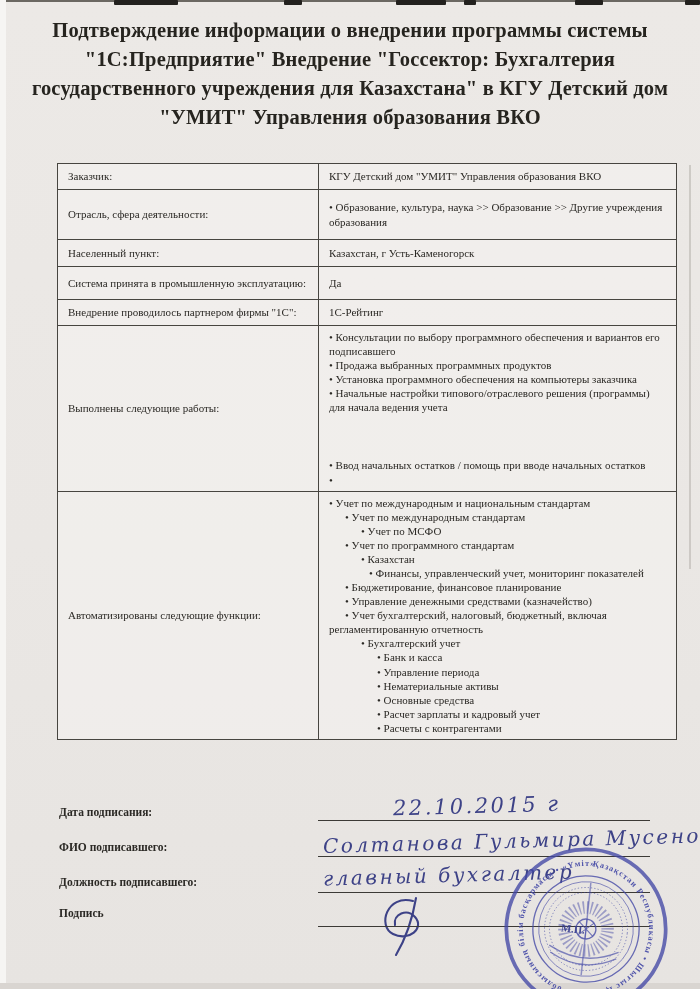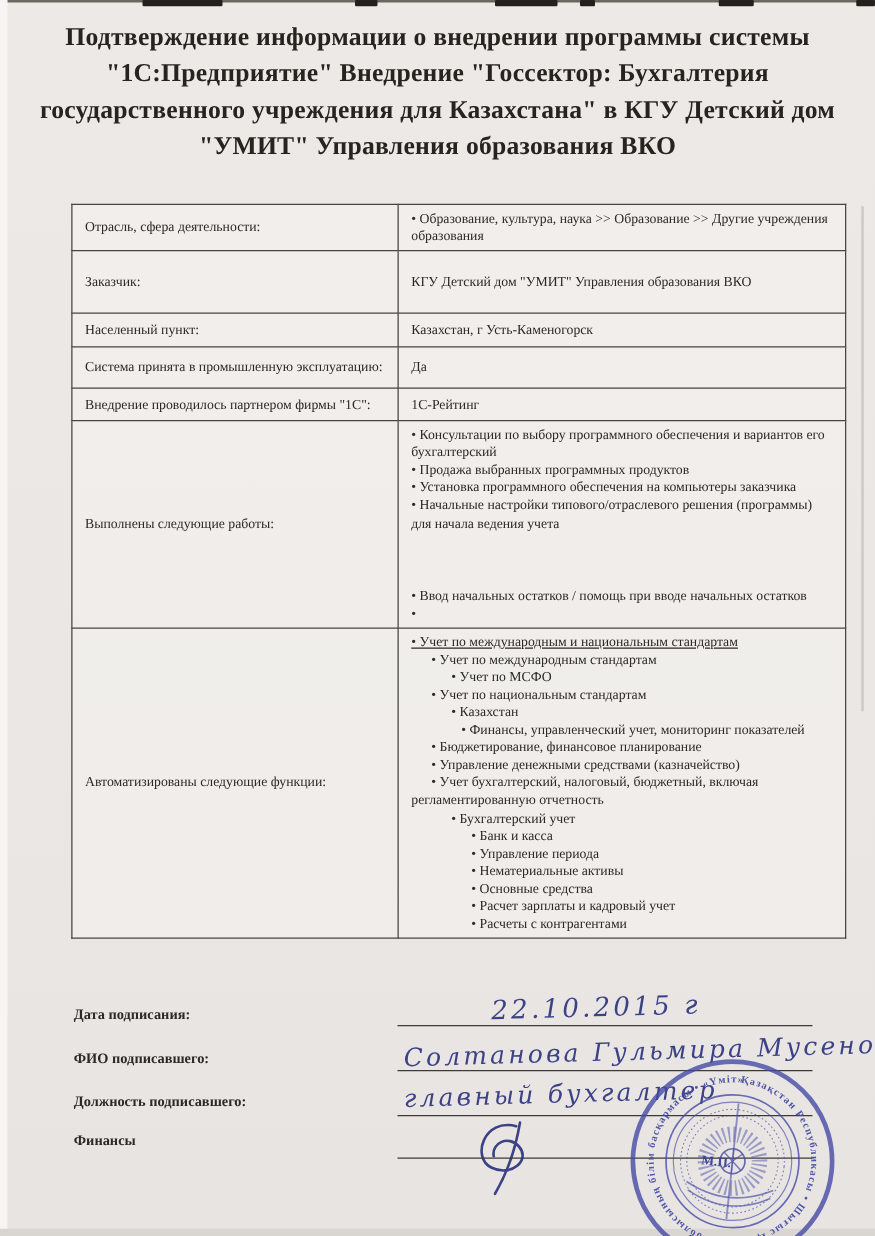--- a/index.html
+++ b/index.html
@@ -84,57 +84,57 @@
   <div class="right-fold"></div>
 
   <div class="doc-title">
     <span>Подтверждение информации о внедрении программы системы "1С:Предприятие"</span>
     <span>Внедрение "Госсектор: Бухгалтерия государственного учреждения для Казахстана" в КГУ Детский дом "УМИТ" Управления образования ВКО</span>
   </div>
 
   <table class="info">
     <tbody>
         <tr>
+          <td class="label">Заказчик:</td>
+          <td class="value">КГУ Детский дом "УМИТ" Управления образования ВКО</td>
+        </tr>
+        <tr>
           <td class="label">Отрасль, сфера деятельности:</td>
           <td class="value">• Образование, культура, наука &gt;&gt; Образование &gt;&gt; Другие учреждения образования</td>
-        </tr>
-        <tr>
-          <td class="label">Заказчик:</td>
-          <td class="value">КГУ Детский дом "УМИТ" Управления образования ВКО</td>
         </tr>
         <tr>
           <td class="label">Населенный пункт:</td>
           <td class="value">Казахстан, г Усть-Каменогорск</td>
         </tr>
         <tr>
           <td class="label">Система принята в промышленную эксплуатацию:</td>
           <td class="value">Да</td>
         </tr>
         <tr>
           <td class="label">Внедрение проводилось партнером фирмы "1С":</td>
           <td class="value">1С-Рейтинг</td>
         </tr>
         <tr>
           <td class="label">Выполнены следующие работы:</td>
           <td class="value">
-            <div class="cell-item" style="text-indent: 0px;">• Консультации по выбору программного обеспечения и вариантов его бухгалтерский</div>
+            <div class="cell-item" style="text-indent: 0px;">• Консультации по выбору программного обеспечения и вариантов его подписавшего</div>
             <div class="cell-item" style="text-indent: 0px;">• Продажа выбранных программных продуктов</div>
             <div class="cell-item" style="text-indent: 0px;">• Установка программного обеспечения на компьютеры заказчика</div>
             <div class="cell-item" style="text-indent: 0px;">• Начальные настройки типового/отраслевого решения (программы) для начала ведения учета</div>
             <div class="cell-item" style="text-indent: 0px; margin-top: 44px;">• Ввод начальных остатков / помощь при вводе начальных остатков</div>
             <div class="cell-item" style="text-indent: 0px;">•</div>
           </td>
         </tr>
         <tr>
           <td class="label">Автоматизированы следующие функции:</td>
           <td class="value">
-            <div class="cell-item" style="text-indent: 0px; text-decoration: underline;">• Учет по международным и национальным стандартам</div>
+            <div class="cell-item" style="text-indent: 0px;">• Учет по международным и национальным стандартам</div>
             <div class="cell-item" style="text-indent: 16px;">• Учет по международным стандартам</div>
             <div class="cell-item" style="text-indent: 32px;">• Учет по МСФО</div>
-            <div class="cell-item" style="text-indent: 16px;">• Учет по национальным стандартам</div>
+            <div class="cell-item" style="text-indent: 16px;">• Учет по программного стандартам</div>
             <div class="cell-item" style="text-indent: 32px;">• Казахстан</div>
             <div class="cell-item" style="text-indent: 0px; margin-left: 40px;">• Финансы, управленческий учет, мониторинг показателей</div>
             <div class="cell-item" style="text-indent: 16px;">• Бюджетирование, финансовое планирование</div>
             <div class="cell-item" style="text-indent: 16px;">• Управление денежными средствами (казначейство)</div>
             <div class="cell-item" style="text-indent: 16px;">• Учет бухгалтерский, налоговый, бюджетный, включая регламентированную отчетность</div>
             <div class="cell-item" style="text-indent: 32px;">• Бухгалтерский учет</div>
             <div class="cell-item" style="text-indent: 48px;">• Банк и касса</div>
             <div class="cell-item" style="text-indent: 48px;">• Управление периода</div>
             <div class="cell-item" style="text-indent: 48px;">• Нематериальные активы</div>
             <div class="cell-item" style="text-indent: 48px;">• Основные средства</div>
@@ -155,21 +155,21 @@
     </svg>
   <div class="sig-label" style="top: 6px;">Дата подписания:</div>
       <div class="sig-line" style="top: 20px;"></div>
       <div class="hand" style="left: 336px; top: -6px; font-size: 21px;">22.10.2015 г</div>
       <div class="sig-label" style="top: 41px;">ФИО подписавшего:</div>
       <div class="sig-line" style="top: 56px;"></div>
       <div class="hand" style="left: 266px; top: 28px; font-size: 20px;">Солтанова Гульмира Мусеновна-</div>
       <div class="sig-label" style="top: 76px;">Должность подписавшего:</div>
       <div class="sig-line" style="top: 92px;"></div>
       <div class="hand" style="left: 266px; top: 63px; font-size: 20px;">главный  бухгалтер</div>
-      <div class="sig-label" style="top: 107px;">Финансы</div>
+      <div class="sig-label" style="top: 107px;">Подпись</div>
       <div class="sig-line" style="top: 126px;"></div>
     </div>
 
   <svg class="stamp" viewBox="-100 -100 200 200">
     <g transform="rotate(6)" fill="none" stroke="#4348a6">
       <circle r="96" stroke-width="4.5" opacity=".85"></circle>
       <circle r="64" stroke-width="1.6" opacity=".85"></circle>
       <circle r="57" stroke-width="1.1" opacity=".7"></circle>
       <circle r="50" stroke-width="1" stroke-dasharray="1.6,2.4" opacity=".75"></circle>
       <circle r="44" stroke-width="1" stroke-dasharray="1.6,2.4" opacity=".75"></circle>

